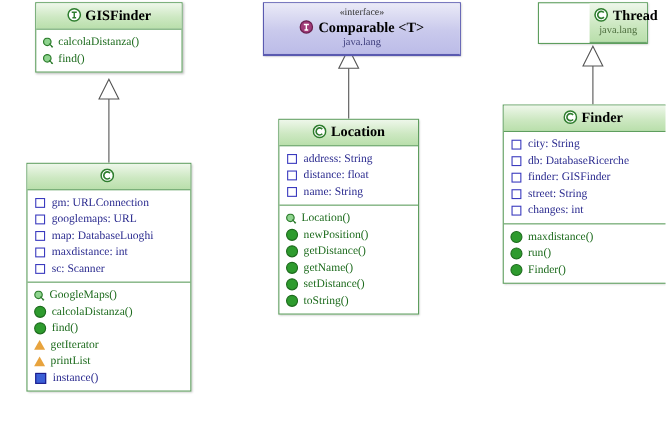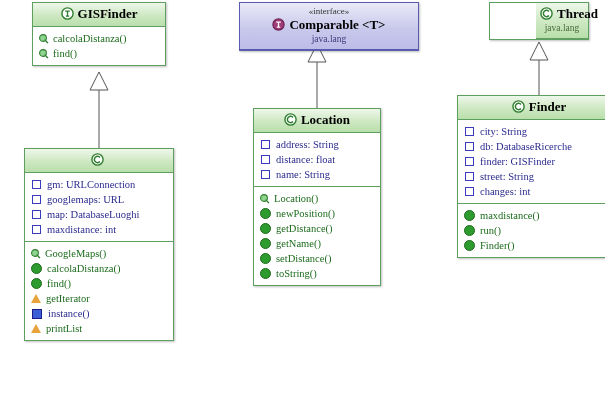--- a/index.html
+++ b/index.html
@@ -241,20 +241,24 @@
           <span>googlemaps: URL</span>
         </div>
       <div class="member">
           <span class="mk field-priv"></span>
           <span>map: DatabaseLuoghi</span>
         </div>
       <div class="member">
           <span class="mk field-priv"></span>
           <span>maxdistance: int</span>
         </div>
+      <div class="member">
+          <span class="mk field-priv"></span>
+          <span>sc: Scanner</span>
+        </div>
     </div>
     <div class="uml-section">
       <div class="member method">
         <span class="mk meth-key">
           <svg class="mk-svg" width="10" height="10" viewBox="0 0 10 10">
             <circle cx="4" cy="4" r="3.4" fill="#8fd48f" stroke="#2e7d2e" stroke-width="1.1"></circle>
             <path d="M5.6 5.6 L9 9 M7.6 8.8 L8.6 7.8" stroke="#2e7d2e" stroke-width="1.1" fill="none"></path>
           </svg>
         </span>
           <span>GoogleMaps()</span>
@@ -264,27 +268,27 @@
           <span>calcolaDistanza()</span>
         </div>
       <div class="member method">
           <span class="mk meth-pub"></span>
           <span>find()</span>
         </div>
       <div class="member method">
           <span class="mk tri"></span>
           <span>getIterator</span>
         </div>
+      <div class="member method">
+          <span class="mk tri"></span>
+          <span>printList</span>
+        </div>
       <div class="member">
           <span class="mk field-pkg"></span>
           <span>instance()</span>
-        </div>
-      <div class="member method">
-          <span class="mk tri"></span>
-          <span>printList</span>
         </div>
     </div>
   </div>
 
   <div class="uml-class" style="left:237px; top:108px; width:128px;">
     <div class="uml-header">
       <div class="cls-name">
         <span class="cls-icon">
           <svg class="mk-svg" width="13" height="13" viewBox="0 0 13 13">
             <circle cx="6.5" cy="6.5" r="5.6" fill="#ffffff" stroke="#2e7d2e" stroke-width="1.4"></circle>

